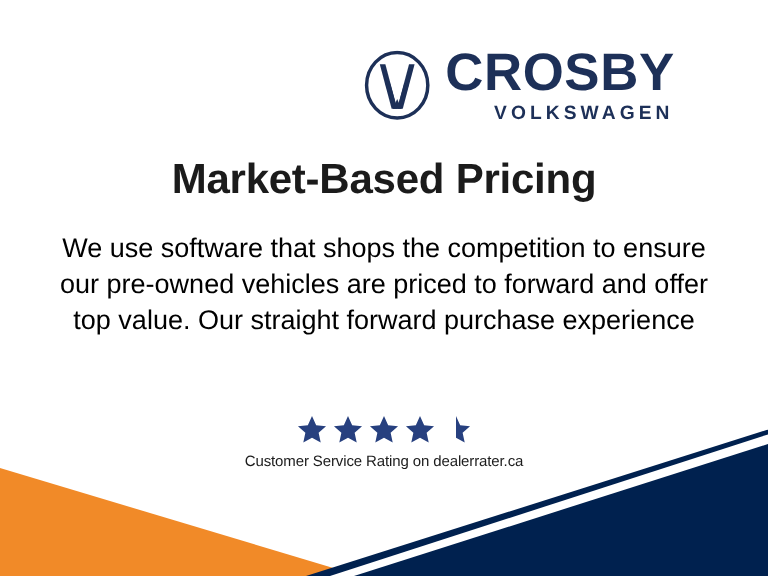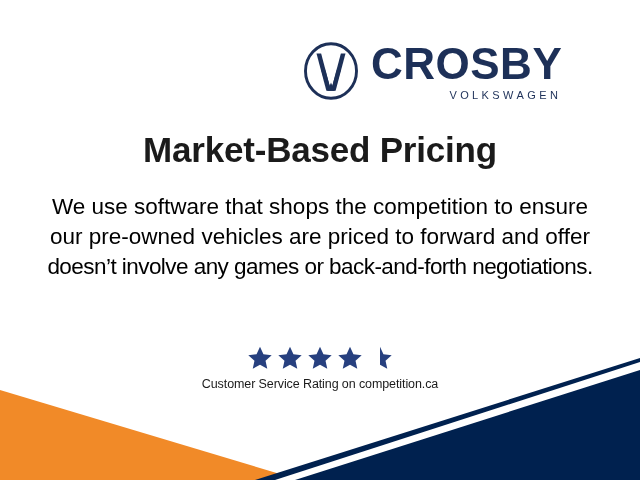--- a/index.html
+++ b/index.html
@@ -68,22 +68,22 @@
     font-size: 44px;
     font-weight: bold;
     letter-spacing: 0.5px;
     line-height: 1;
     white-space: nowrap;
     font-family: "Liberation Sans", "DejaVu Sans", sans-serif;
   }
 
   #brand-sub {
     color: #1d3058;
-    font-size: 11px;
-    font-weight: normal;
+    font-size: 16px;
+    font-weight: bold;
     letter-spacing: 3.4px;
     line-height: 1;
     margin-top: 4px;
     align-self: flex-end;
     padding-right: 1px;
     white-space: nowrap;
     font-family: "Liberation Sans", "DejaVu Sans", sans-serif;
   }
 
   
@@ -178,21 +178,21 @@
       <div id="brand-name">CROSBY</div>
       <div id="brand-sub">VOLKSWAGEN</div>
     </div>
   </div>
 
   <div id="page-title">Market-Based Pricing</div>
 
   <div id="body-copy">
     <span class="line">We use software that shops the competition to ensure</span>
     <span class="line">our pre-owned vehicles are priced to forward and offer</span>
-    <span class="line tight">doesn’t involve any games or back-and-forth negotiations.</span>
+    <span class="line">top value. Our straight forward purchase experience</span>
   </div>
 
   <div id="rating-block">
     <div id="star-rating">
       <svg width="26" height="26" viewBox="0 0 24 24">
         <polygon points="12,1.6 15.2,8.6 22.8,9.4 17.1,14.5 18.7,22 12,18.2 5.3,22 6.9,14.5 1.2,9.4 8.8,8.6" fill="#27407f"></polygon>
       </svg>
       <svg width="26" height="26" viewBox="0 0 24 24">
         <polygon points="12,1.6 15.2,8.6 22.8,9.4 17.1,14.5 18.7,22 12,18.2 5.3,22 6.9,14.5 1.2,9.4 8.8,8.6" fill="#27407f"></polygon>
       </svg>
@@ -206,16 +206,16 @@
         <defs>
           <clipPath id="halfclip">
               <rect x="0" y="0" width="12" height="24"></rect>
             </clipPath>
         </defs>
         <g transform="translate(24,0) scale(-1,1)">
           <polygon clip-path="url(#halfclip)" points="12,1.6 15.2,8.6 22.8,9.4 17.1,14.5 18.7,22 12,18.2 5.3,22 6.9,14.5 1.2,9.4 8.8,8.6" fill="#27407f"></polygon>
         </g>
       </svg>
     </div>
-    <div id="rating-caption">Customer Service Rating on competition.ca</div>
+    <div id="rating-caption">Customer Service Rating on dealerrater.ca</div>
   </div>
 
 </div>
 
 </body></html>

